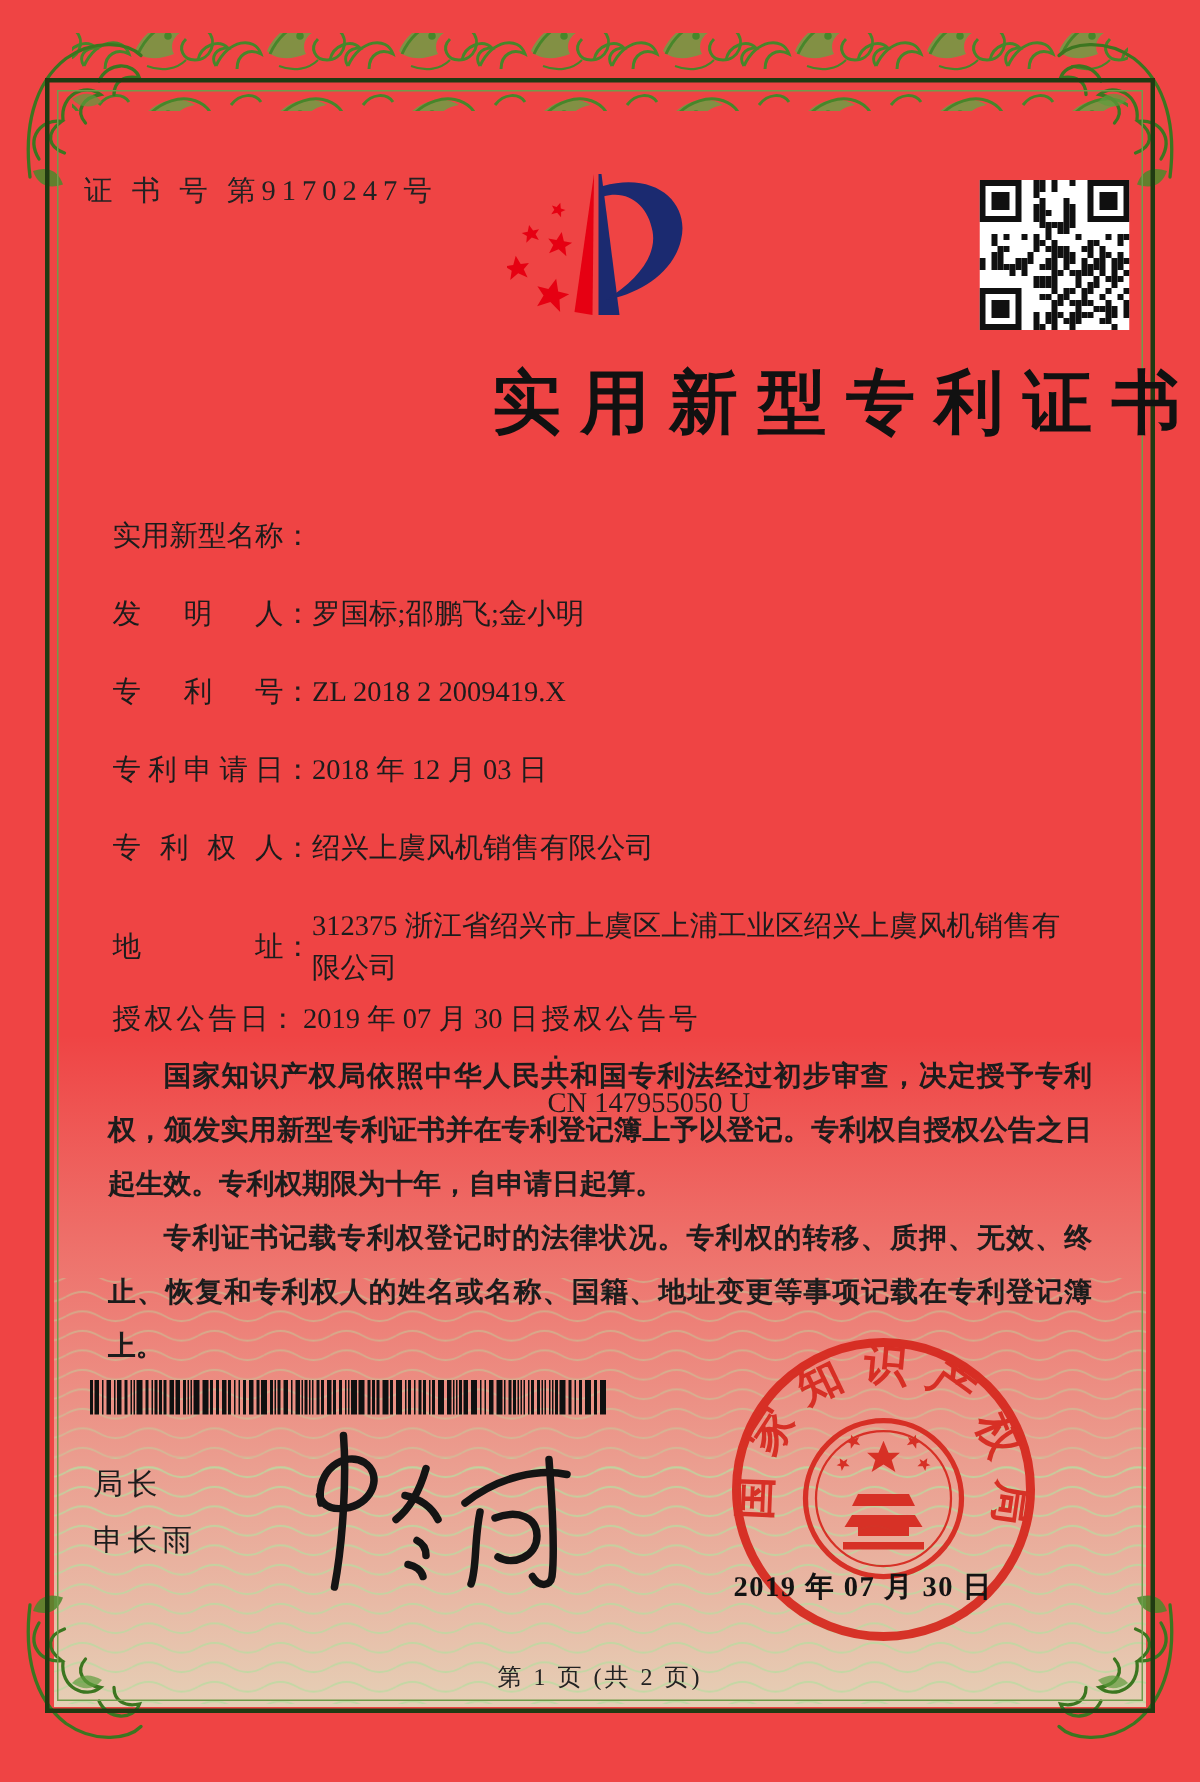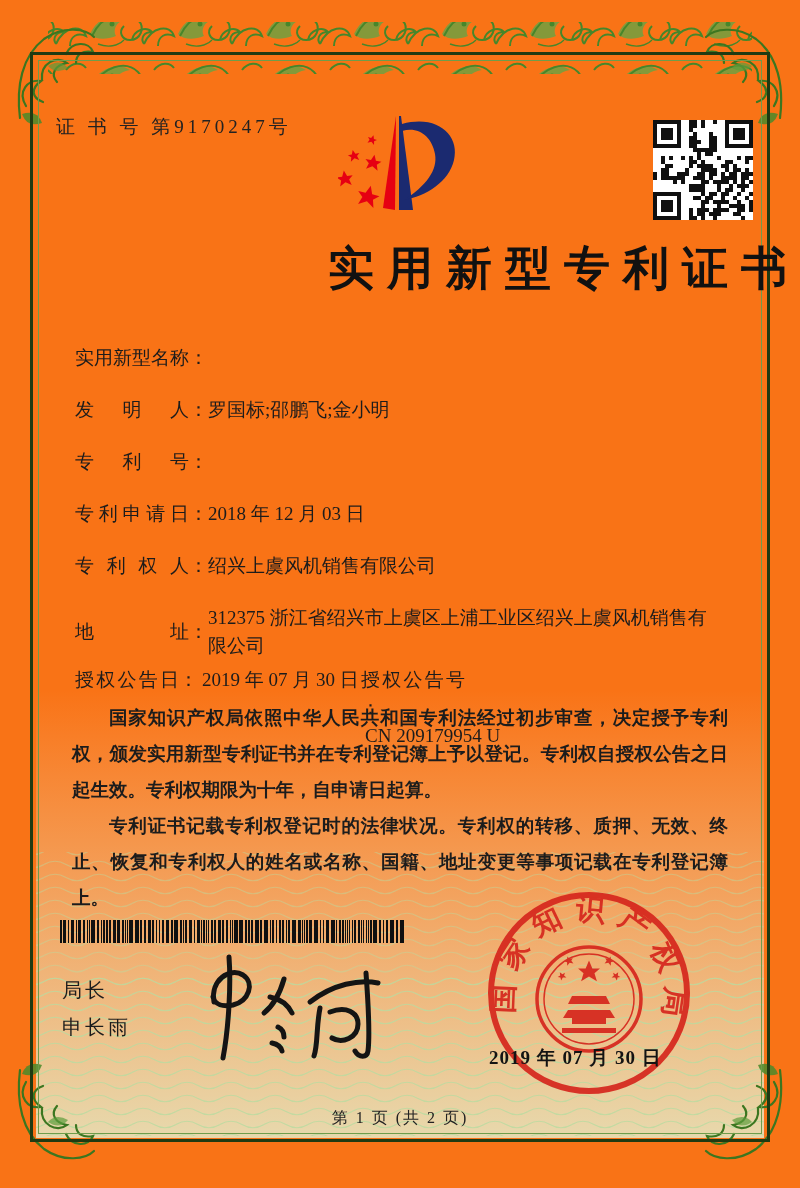--- a/index.html
+++ b/index.html
@@ -1,18 +1,18 @@
 <!DOCTYPE html>
 <html><head>
 <meta charset="utf-8">
 <style>
   html,body{margin:0;padding:0;background:#ffffff;}
   .page{
     position:relative;width:800px;height:1188px;margin:0 auto;
-    background:#f97316;overflow:hidden;
+    background:#ef4444;overflow:hidden;
     font-family:"Liberation Serif","DejaVu Serif",serif;color:#1c1c1c;
   }
   .bg-svg{position:absolute;left:0;top:0;z-index:0;}
   .frame-outer{position:absolute;left:30px;top:52px;right:30px;bottom:46px;
     border:3px solid #203a12;z-index:1;pointer-events:none;}
   .frame-inner{position:absolute;left:38px;top:60px;right:38px;bottom:54px;
     border:1px solid #6f9c4b;z-index:1;pointer-events:none;}
   .cert-no{position:absolute;left:56px;top:114px;z-index:2;
     font-size:19px;letter-spacing:4px;color:#222;}
   .logo-svg{position:absolute;left:338px;top:110px;z-index:2;}
@@ -318,20 +318,21 @@
         <span class="fcolon">：</span>
     </div>
     <div class="frow">
       <span class="flabel">发明人</span>
         <span class="fcolon">：</span>
       <span class="fvalue">罗国标;邵鹏飞;金小明</span>
     </div>
     <div class="frow">
       <span class="flabel">专利号</span>
         <span class="fcolon">：</span>
+      <span class="fvalue">ZL 2018 2 2009419.X</span>
     </div>
     <div class="frow">
       <span class="flabel">专利申请日</span>
         <span class="fcolon">：</span>
       <span class="fvalue">2018 年 12 月 03 日</span>
     </div>
     <div class="frow">
       <span class="flabel">专利权人</span>
         <span class="fcolon">：</span>
       <span class="fvalue">绍兴上虞风机销售有限公司</span>
@@ -345,21 +346,21 @@
 
   <div class="grant-row">
     <div class="grant-a">
       <span class="glabel">授权公告日</span>
         <span>：</span>
       <span class="gval">2019 年 07 月 30 日</span>
     </div>
     <div class="grant-b">
       <span class="glabel">授权公告号</span>
         <span>：</span>
-      <span class="gval">CN 209179954 U</span>
+      <span class="gval">CN 147955050 U</span>
     </div>
   </div>
 
   <div class="paras">
     <p>国家知识产权局依照中华人民共和国专利法经过初步审查，决定授予专利权，颁发实用新型专利证书并在专利登记簿上予以登记。专利权自授权公告之日起生效。专利权期限为十年，自申请日起算。</p>
     <p>专利证书记载专利权登记时的法律状况。专利权的转移、质押、无效、终止、恢复和专利权人的姓名或名称、国籍、地址变更等事项记载在专利登记簿上。</p>
   </div>
 
   <svg class="barcode-svg" width="346" height="24" viewBox="0 0 346 24" aria-hidden="true">
     <g id="barcode-bars" fill="#101010">

